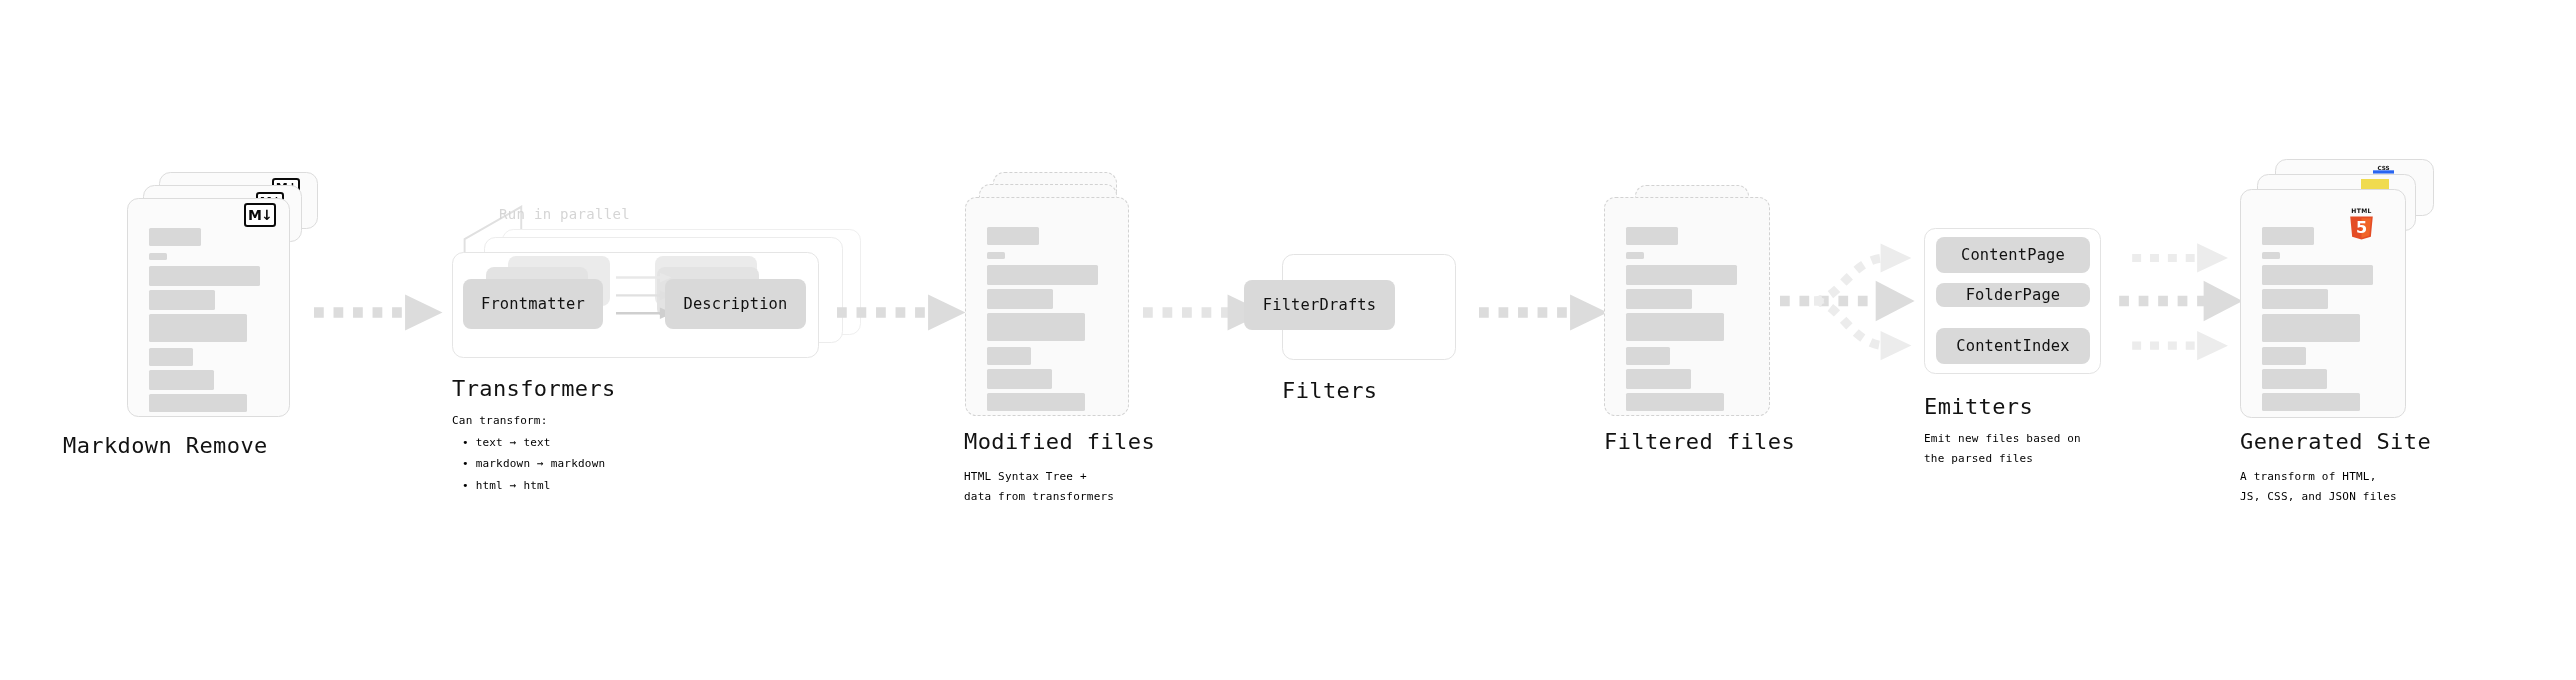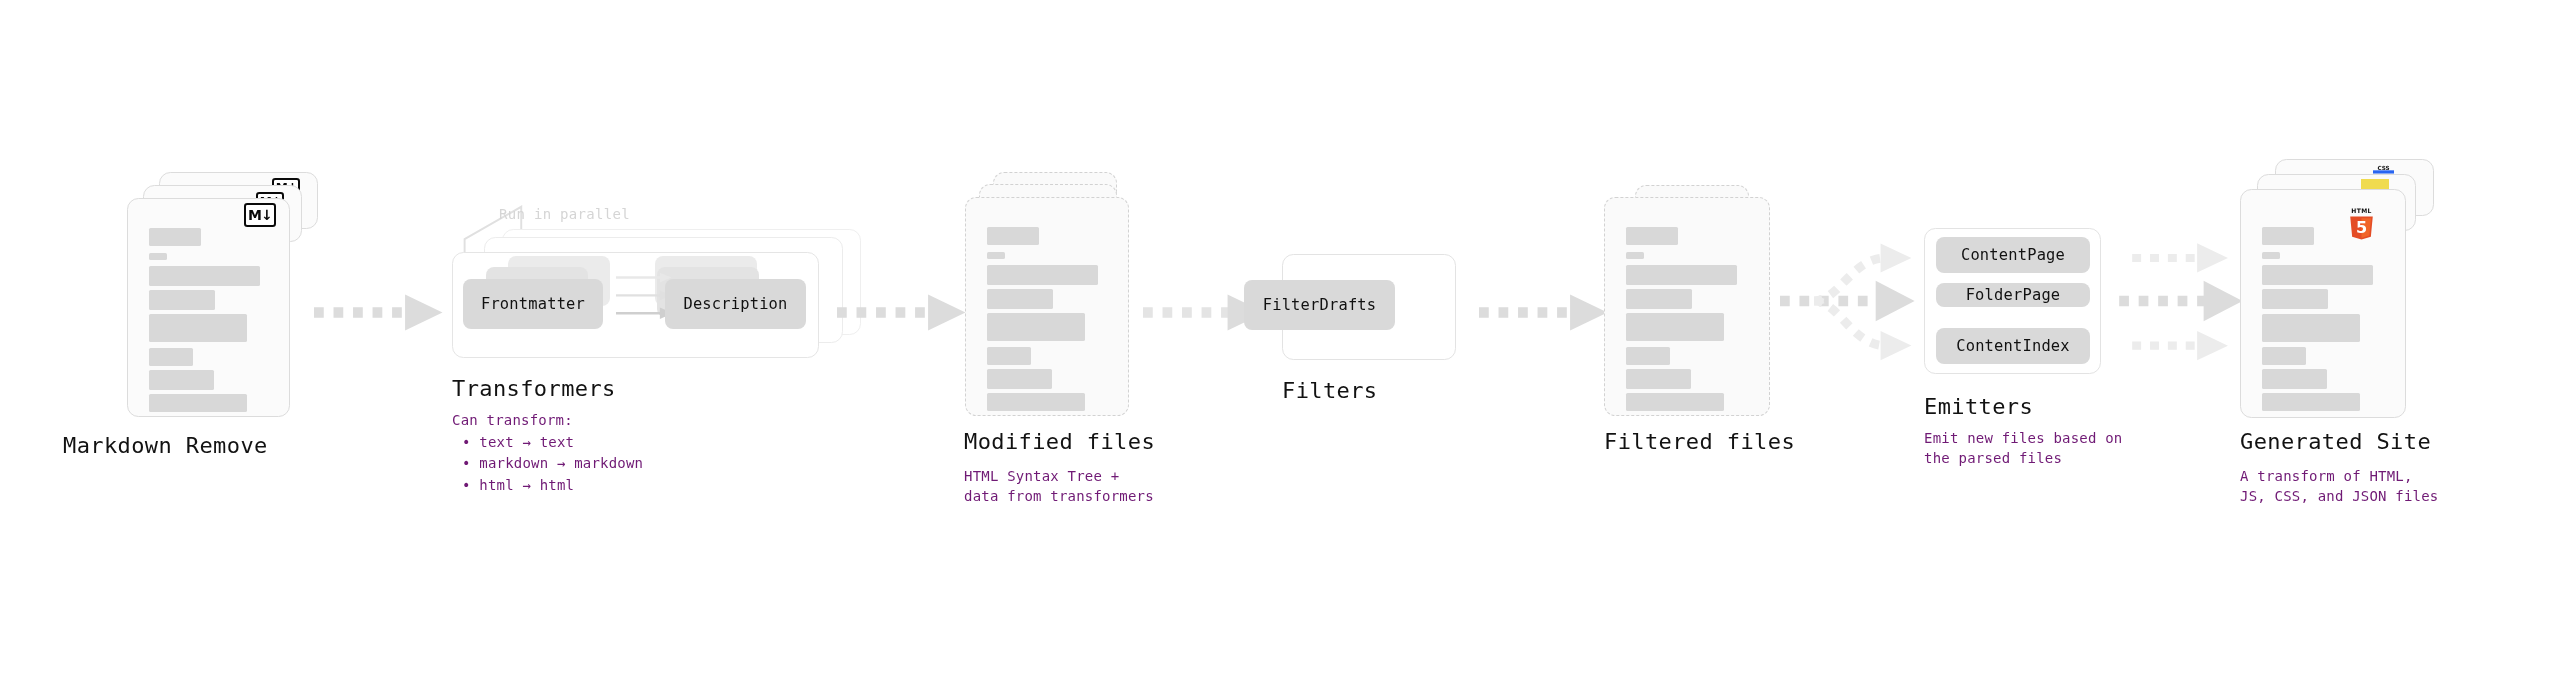--- a/index.html
+++ b/index.html
@@ -53,23 +53,23 @@
   .title{
     position:absolute;
     font-size:22px;
     font-weight:400;
     color:#121212;
     white-space:nowrap;
     letter-spacing:0.4px;
   }
   .subtitle{
     position:absolute;
-    font-size:14px;
+    font-size:11px;
     line-height:19.5px;
-    color:#701a75;
+    color:#000000;
     white-space:pre;
     letter-spacing:0.2px;
   }
 
   
   .pbox{
     position:absolute;
     box-sizing:border-box;
     border:1.6px solid #e3e3e3;
     border-radius:11.4px;

